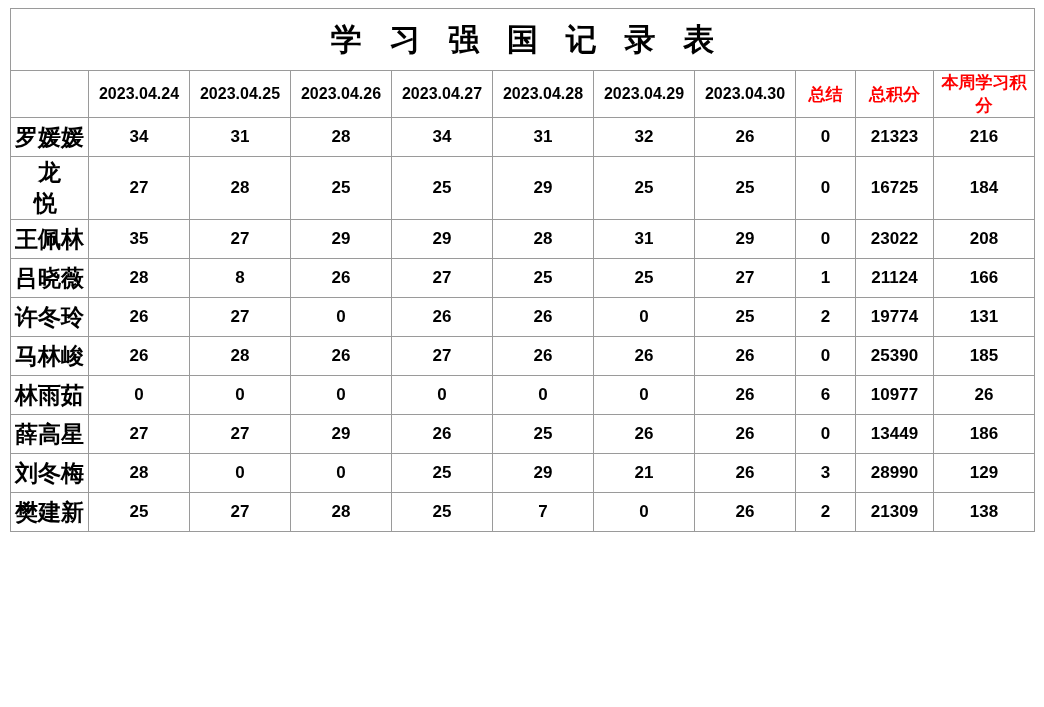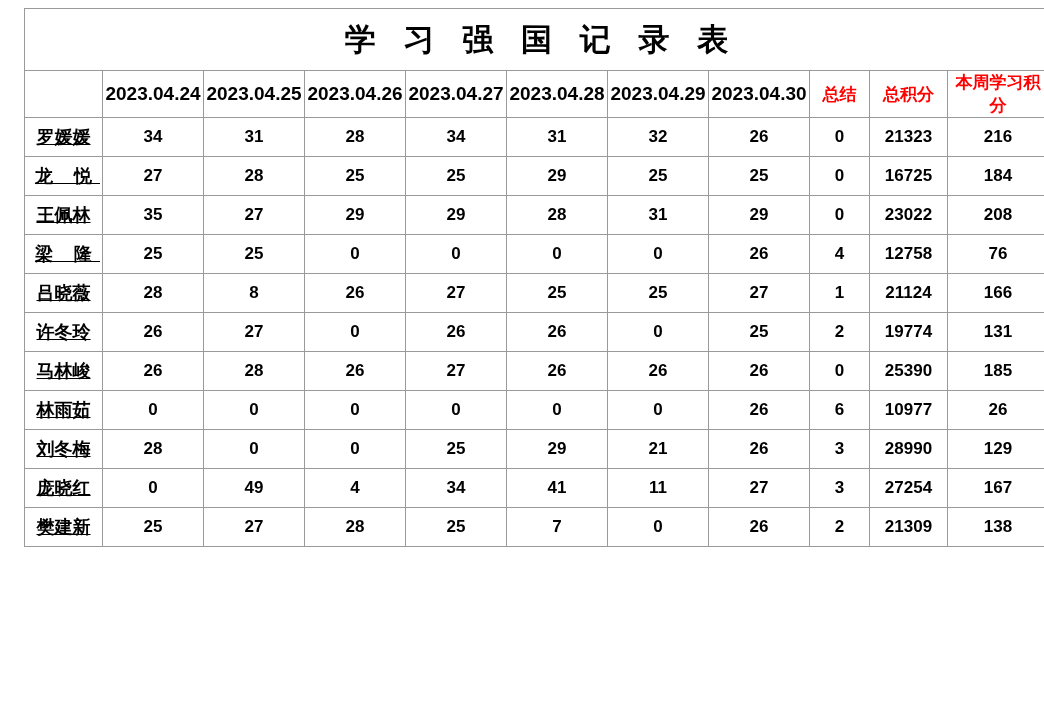--- a/index.html
+++ b/index.html
@@ -10,21 +10,21 @@
   body {
     width: 1044px;
     height: 707px;
     font-family: "Liberation Sans", sans-serif;
     overflow: hidden;
   }
   .sheet {
     width: 1044px;
     height: 707px;
     box-sizing: border-box;
-    padding: 8px 10px 0 24px;
+    padding: 8px 10px 0 10px;
   }
   table.grid {
     border-collapse: collapse;
     width: 1024px;
     table-layout: fixed;
   }
   table.grid td, table.grid th {
     border: 1px solid #9a9a9a;
     box-sizing: border-box;
     text-align: center;
@@ -37,38 +37,37 @@
   .title-cell {
     height: 62px;
     font-size: 31px;
     letter-spacing: 10px;
     text-indent: 10px;
     font-family: "Liberation Serif", serif;
     font-weight: bold;
   }
   .header-row td {
     height: 35px;
-    font-size: 19px;
+    font-size: 16px;
     font-family: "Liberation Sans", sans-serif;
   }
   .header-row td.zh-head {
     font-size: 17px;
     color: #ff0000;
   }
   .header-row td.name-head {
     font-size: 16px;
   }
   .data-row td {
     height: 39px;
     font-size: 17px;
   }
   td.name-cell {
-    font-size: 18px;
+    font-size: 23px;
     letter-spacing: 0px;
-    text-decoration: underline;
   }
   td.name-cell.spaced {
     letter-spacing: 8px;
     text-indent: 8px;
     margin-left: 31px;
   }
   td.num {
     font-weight: normal;
     font-size: 17px;
   }
@@ -156,33 +155,20 @@
           <td class="num">29</td>
           <td class="num">29</td>
           <td class="num">28</td>
           <td class="num">31</td>
           <td class="num">29</td>
           <td class="red-text">0</td>
           <td class="red-text">23022</td>
           <td class="red-text">208</td>
         </tr>
         <tr class="data-row">
-          <td class="name-cell spaced">梁 隆</td>
-          <td class="num">25</td>
-          <td class="num">25</td>
-          <td class="num red-fill">0</td>
-          <td class="num red-fill">0</td>
-          <td class="num red-fill">0</td>
-          <td class="num red-fill">0</td>
-          <td class="num">26</td>
-          <td class="red-text">4</td>
-          <td class="red-text">12758</td>
-          <td class="red-text">76</td>
-        </tr>
-        <tr class="data-row">
           <td class="name-cell">吕晓薇</td>
           <td class="num">28</td>
           <td class="num red-fill">8</td>
           <td class="num">26</td>
           <td class="num">27</td>
           <td class="num">25</td>
           <td class="num">25</td>
           <td class="num">27</td>
           <td class="red-text">1</td>
           <td class="red-text">21124</td>
@@ -221,44 +207,44 @@
           <td class="num red-fill">0</td>
           <td class="num red-fill">0</td>
           <td class="num red-fill">0</td>
           <td class="num red-fill">0</td>
           <td class="num">26</td>
           <td class="red-text">6</td>
           <td class="red-text">10977</td>
           <td class="red-text">26</td>
         </tr>
         <tr class="data-row">
+          <td class="name-cell">薛高星</td>
+          <td class="num">27</td>
+          <td class="num">27</td>
+          <td class="num">29</td>
+          <td class="num">26</td>
+          <td class="num">25</td>
+          <td class="num">26</td>
+          <td class="num">26</td>
+          <td class="red-text">0</td>
+          <td class="red-text">13449</td>
+          <td class="red-text">186</td>
+        </tr>
+        <tr class="data-row">
           <td class="name-cell">刘冬梅</td>
           <td class="num">28</td>
           <td class="num red-fill">0</td>
           <td class="num red-fill">0</td>
           <td class="num">25</td>
           <td class="num">29</td>
           <td class="num red-fill">21</td>
           <td class="num">26</td>
           <td class="red-text">3</td>
           <td class="red-text">28990</td>
           <td class="red-text">129</td>
-        </tr>
-        <tr class="data-row">
-          <td class="name-cell">庞晓红</td>
-          <td class="num red-fill">0</td>
-          <td class="num">49</td>
-          <td class="num red-fill">4</td>
-          <td class="num">34</td>
-          <td class="num">41</td>
-          <td class="num red-fill">11</td>
-          <td class="num">27</td>
-          <td class="red-text">3</td>
-          <td class="red-text">27254</td>
-          <td class="red-text">167</td>
         </tr>
         <tr class="data-row">
           <td class="name-cell">樊建新</td>
           <td class="num">25</td>
           <td class="num">27</td>
           <td class="num">28</td>
           <td class="num">25</td>
           <td class="num red-fill">7</td>
           <td class="num red-fill">0</td>
           <td class="num">26</td>

